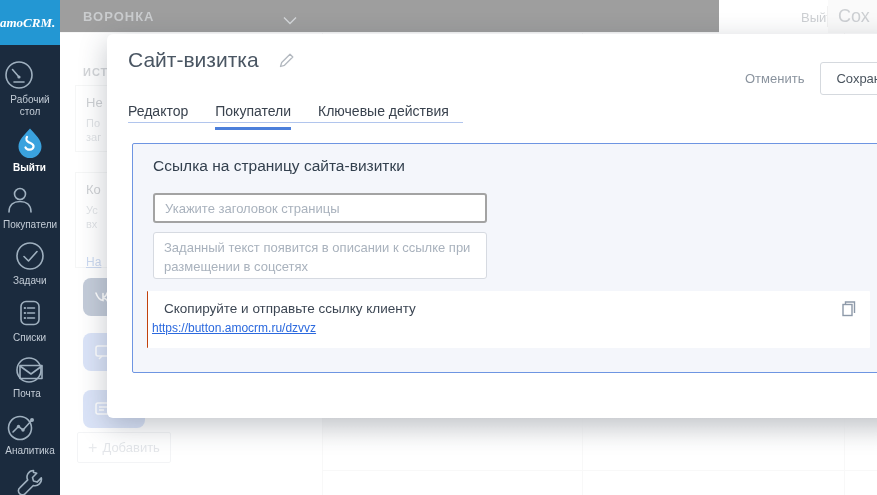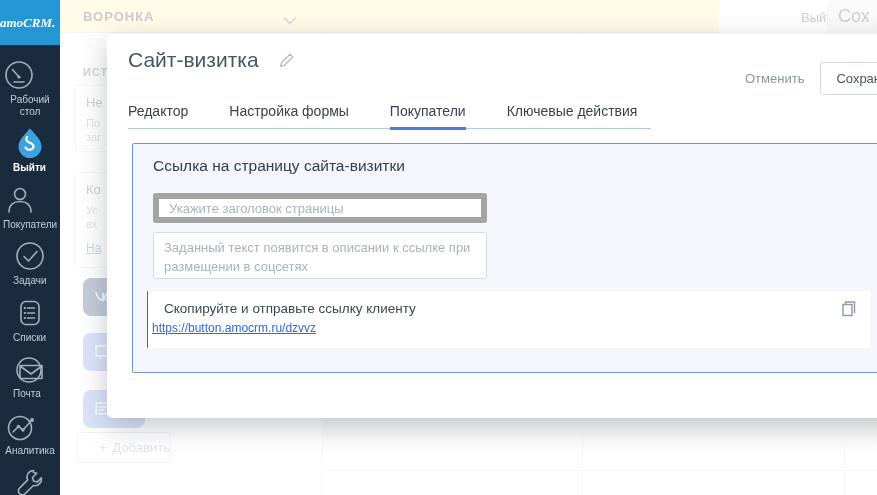--- a/index.html
+++ b/index.html
@@ -12,66 +12,66 @@
   .logo-text { color:#fff; font-family:"Liberation Serif", serif; font-style:italic; font-weight:bold; font-size:13px; }
   .nav { display:flex; flex-direction:column; align-items:center; padding-top:13px; }
   .nav-item { display:flex; flex-direction:column; align-items:flex-start; margin-bottom:9px; cursor:pointer; color:#9fb0bf; }
   .nav-icon { width:34px; height:34px; display:block; }
   .nav-icon svg { width:34px; height:34px; display:block; }
   .nav-label { margin-top:2px; font-size:10px; line-height:1.15; color:#c3ccd6; text-align:center; max-width:56px; }
   .nav-item.active .nav-label { color:#ffffff; font-weight:bold; }
 
   
   .main { position:absolute; left:60px; top:0; width:817px; height:495px; background:#fff; }
-  .topbar { position:absolute; left:0; top:0; width:659px; height:33px; background:#fef9c3; border-bottom:1px solid #e6e6e6; }
+  .topbar { position:absolute; left:0; top:0; width:659px; height:33px; background:#000000; border-bottom:1px solid #e6e6e6; }
   .topbar-title { position:absolute; left:23px; top:9px; font-size:13px; font-weight:bold; letter-spacing:1px; color:#73797f; cursor:pointer; }
   .topbar-chevron { position:absolute; left:223px; top:11px; width:14px; height:9px; color:#8e959c; cursor:pointer; }
   .topbar-logout { position:absolute; left:741px; top:10px; font-size:13px; color:#7d848c; cursor:pointer; }
   .topbar-divider { position:absolute; left:767px; top:6px; width:1px; height:21px; background:#dcdcdc; }
   .topbar-save { position:absolute; left:768px; top:0; width:49px; height:33px; background:#f2f2f2; font-size:18px; color:#7d848c; display:flex; align-items:center; padding-left:10px; cursor:pointer; }
 
   
   .bg-sources-heading { position:absolute; left:23px; top:66px; font-size:11px; font-weight:bold; letter-spacing:1px; color:#8c9299; }
   .bg-card { position:absolute; left:15px; width:110px; background:#fff; border:1px solid #e4e6e8; padding:9px 10px; }
   .bg-card1 { top:85px; height:67px; }
   .bg-card2 { top:172px; height:96px; }
   .bg-card-title { font-size:13px; color:#7f858d; margin-bottom:6px; }
   .bg-card-sub { font-size:11px; color:#aeb4bc; line-height:1.3; }
-  .bg-card-link { display:inline-block; margin-top:9px; font-size:12px; color:#7a9bd8; text-decoration:underline; cursor:pointer; }
+  .bg-card-link { display:inline-block; margin-top:23px; font-size:12px; color:#7a9bd8; text-decoration:underline; cursor:pointer; }
   .bg-tile { position:absolute; left:23px; width:62px; height:38px; border-radius:8px; cursor:pointer; }
   .bg-tile .glyph { position:absolute; left:11px; top:10px; width:18px; height:18px; color:#fff; }
   .tile-1 { top:278px; background:#64799c; }
   .tile-2 { top:333px; background:#a0b9ec; }
   .tile-3 { top:390px; background:#a0b9ec; }
   .bg-add-btn { position:absolute; left:17px; top:432px; width:94px; height:31px; border:1px solid #e0e3e6; border-radius:2px; background:#fff;
-                font-size:13px; color:#b7bec7; display:flex; align-items:center; justify-content:flex-end; gap:5px; cursor:pointer; }
+                font-size:13px; color:#b7bec7; display:flex; align-items:center; justify-content:center; gap:5px; cursor:pointer; }
   .bg-add-plus { font-size:16px; font-weight:300; color:#c3c9d0; }
   .kanban-vline { position:absolute; top:33px; width:1px; height:462px; background:#ececec; }
   .kanban-hline { position:absolute; left:262px; top:470px; width:555px; height:1px; background:#ececec; }
   .kanban-shade { position:absolute; left:262px; top:418px; width:555px; height:30px; background:linear-gradient(#ededed, rgba(255,255,255,0)); }
 
   .dim-overlay { position:absolute; left:0; top:0; width:817px; height:495px; background:rgba(255,255,255,0.62); z-index:5; }
 
   
   .modal { position:absolute; left:107px; top:34px; width:800px; height:384px; background:#fff; z-index:10;
            border-radius:6px 0 0 6px; box-shadow:0 8px 28px rgba(40,50,70,0.28); }
   .modal-title-row { position:absolute; left:21px; top:14px; display:flex; align-items:center; gap:20px; }
   .modal-title { font-size:21px; color:#4a5663; }
   .edit-pencil { width:15px; height:15px; color:#b2b8bf; cursor:pointer; }
   .modal-actions { position:absolute; left:638px; top:28px; display:flex; align-items:center; gap:16px; }
   .btn-cancel { font-size:13px; color:#8a939e; background:none; border:none; cursor:pointer; font-family:inherit; }
   .btn-save { font-size:13px; color:#4a545e; background:#fff; border:1px solid #d5d9de; border-radius:3px; padding:8px 15px; cursor:pointer; font-family:inherit; }
 
-  .tabs { position:absolute; left:21px; top:69px; display:flex; gap:41px; border-bottom:1px solid rgba(100,140,220,0.5); padding-bottom:9px; padding-right:14px; }
+  .tabs { position:absolute; left:21px; top:69px; display:flex; gap:27px; border-bottom:1px solid rgba(100,140,220,0.5); padding-bottom:3px; padding-right:14px; }
   .tab { position:relative; font-size:14px; color:#39424e; cursor:pointer; white-space:nowrap; }
   .tab.active::after { content:""; position:absolute; left:0; right:0; bottom:-11px; height:3px; background:#4c7fdb; }
 
   .panel { position:absolute; left:25px; top:109px; width:762px; height:230px; background:#f4f6fb; border:1px solid #6e95e2; border-radius:2px; }
   .panel-heading { position:absolute; left:20px; top:13px; font-size:15.5px; color:#33404e;text-align:right; }
-  .field-title { position:absolute; left:20px; top:49px; width:334px; height:30px; border:6px solid #a3a3a3; border-radius:3px;
+  .field-title { position:absolute; left:20px; top:49px; width:334px; height:30px; border:2px solid #a3a3a3; border-radius:3px;
                  font-size:13px; padding:0 10px; color:#3c4653; font-family:inherit; background:#fff; }
   .field-desc { position:absolute; left:20px; top:88px; width:334px; height:47px; border:1px solid #d6dae1; border-radius:3px;
                 font-size:13px; padding:6px 10px; color:#3c4653; font-family:inherit; background:#fff; resize:none; line-height:1.45; overflow:hidden; }
   .field-title::placeholder, .field-desc::placeholder { color:#a9b2bd; opacity:1; }
 
   .copy-card { position:absolute; left:14px; top:147px; width:723px; height:57px; background:#fff; border-left:1px solid #c2410c; border-radius:1px; }
   .copy-instruction { position:absolute; left:16px; top:10px; font-size:13.5px; color:#3c4653; }
   .copy-link { position:absolute; left:4px; top:30px; font-size:12px; color:#2b69de; text-decoration:underline; cursor:pointer; }
   .copy-btn { position:absolute; right:12px; top:9px; width:18px; height:18px; color:#8d99a9; cursor:pointer; background:none; border:none; padding:0; }
   .copy-btn svg { width:18px; height:18px; display:block; }
@@ -245,21 +245,20 @@
       </span>
     </div>
 
     <div class="modal-actions">
       <button class="btn-cancel">Отменить</button>
       <button class="btn-save">Сохранить</button>
     </div>
 
     <div class="tabs">
       <span class="tab">Редактор</span>
-      <span class="tab">Настройка формы</span>
       <span class="tab active">Покупатели</span>
       <span class="tab">Ключевые действия</span>
     </div>
 
     <div class="panel">
       <div class="panel-heading">Ссылка на страницу сайта-визитки</div>
 
       <input class="field-title" type="text" value="" placeholder="Укажите заголовок страницы" style="">
 
       <textarea class="field-desc" placeholder="Заданный текст появится в описании к ссылке при размещении в соцсетях" style=""></textarea>

